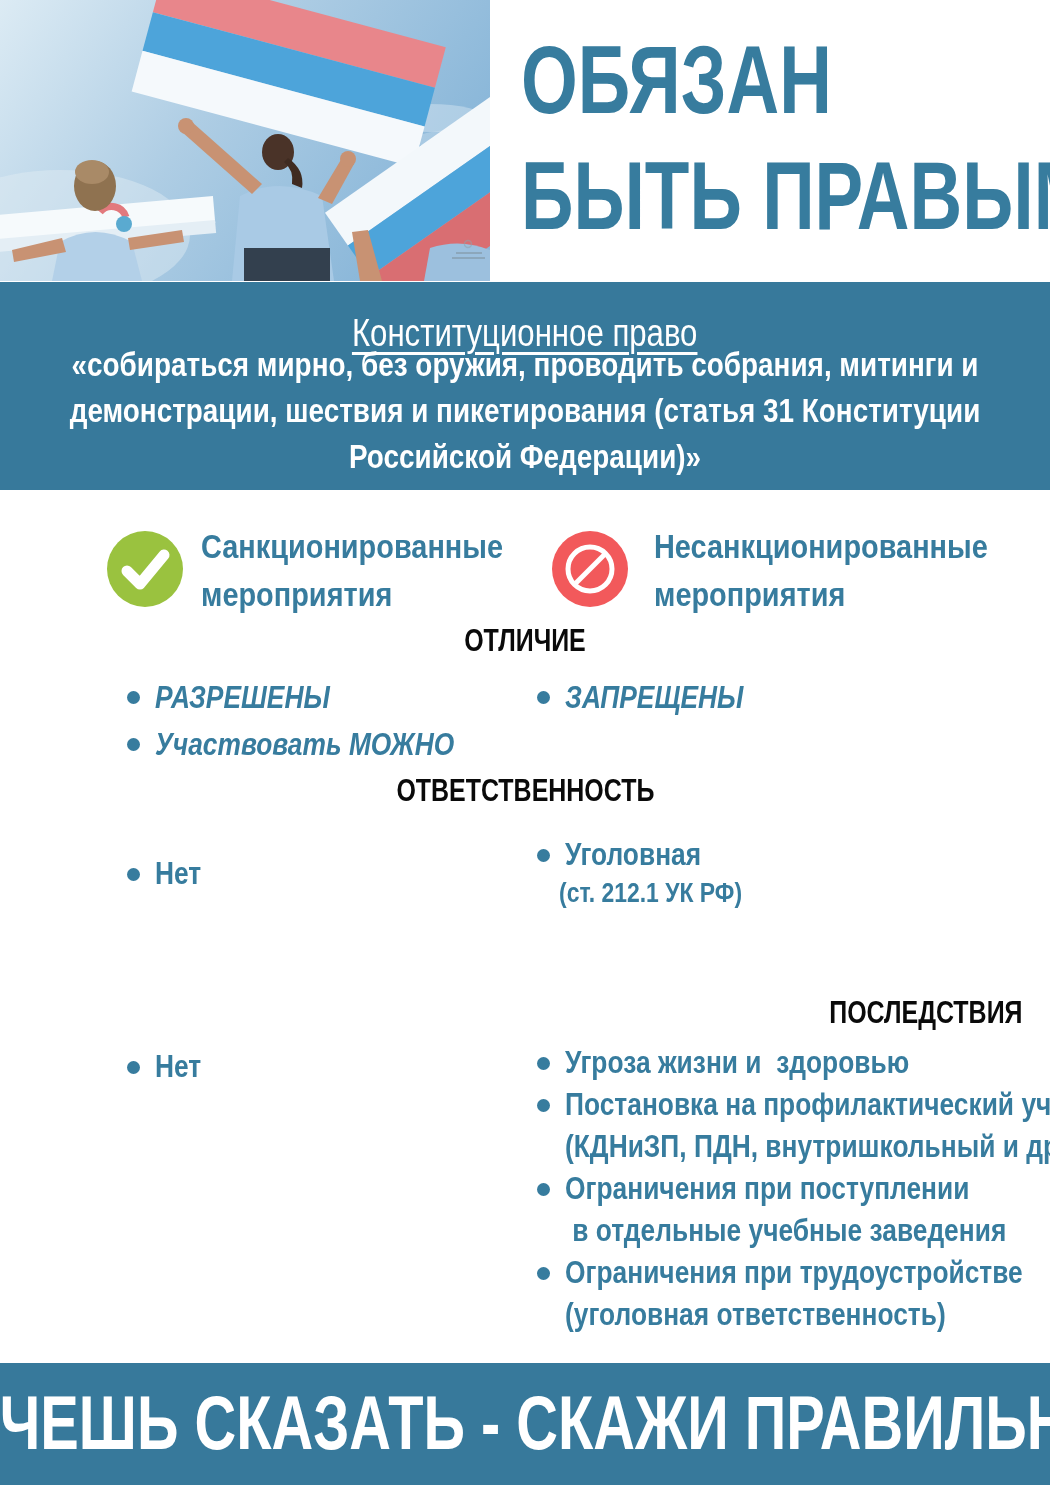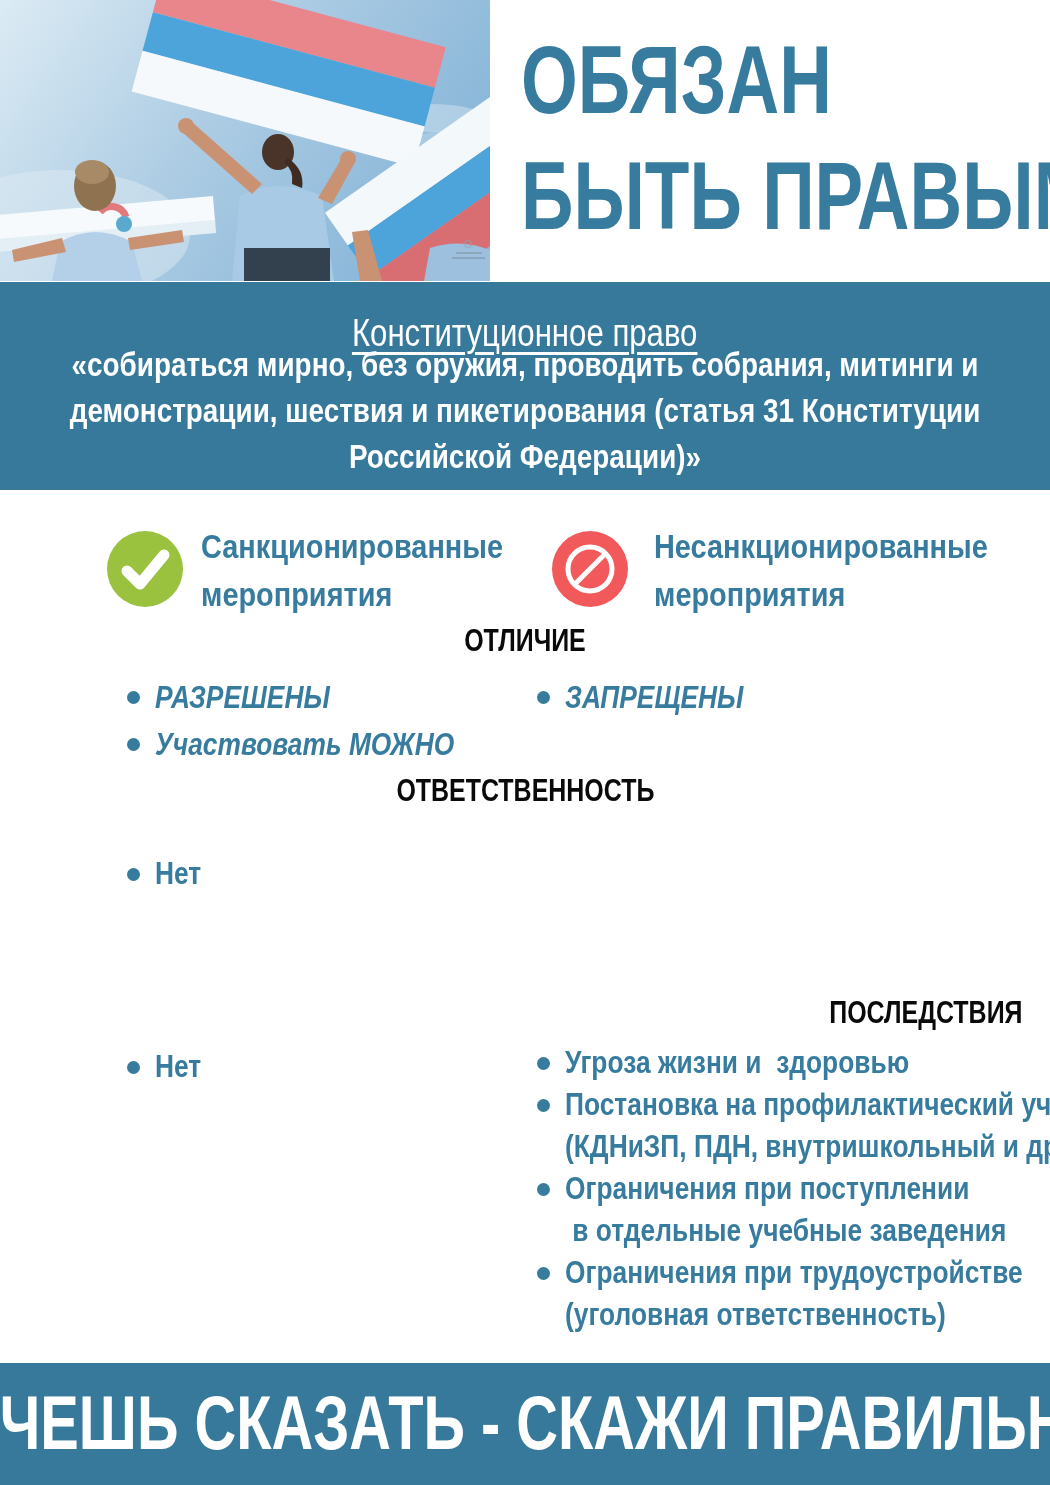--- a/index.html
+++ b/index.html
@@ -229,20 +229,27 @@
   <h2 class="sec-title st2">
     <span class="cx">ОТВЕТСТВЕННОСТЬ</span>
   </h2>
   <div class="list s2 lt2-left">
     <div class="li">
       <span class="dot"></span>
       <span class="li-text">Нет</span>
     </div>
   </div>
   <div class="list s2 lt2-right">
+    <div class="item">
+      <div class="li">
+        <span class="dot"></span>
+        <span class="li-text">Уголовная</span>
+      </div>
+      <div class="li-note">(ст. 212.1 УК РФ)</div>
+    </div>
   </div>
 
   <h2 class="sec-title st3">
     <span class="cx">ПОСЛЕДСТВИЯ</span>
   </h2>
   <div class="list s3 lt3-left">
     <div class="li">
       <span class="dot"></span>
       <span class="li-text">Нет</span>
     </div>

